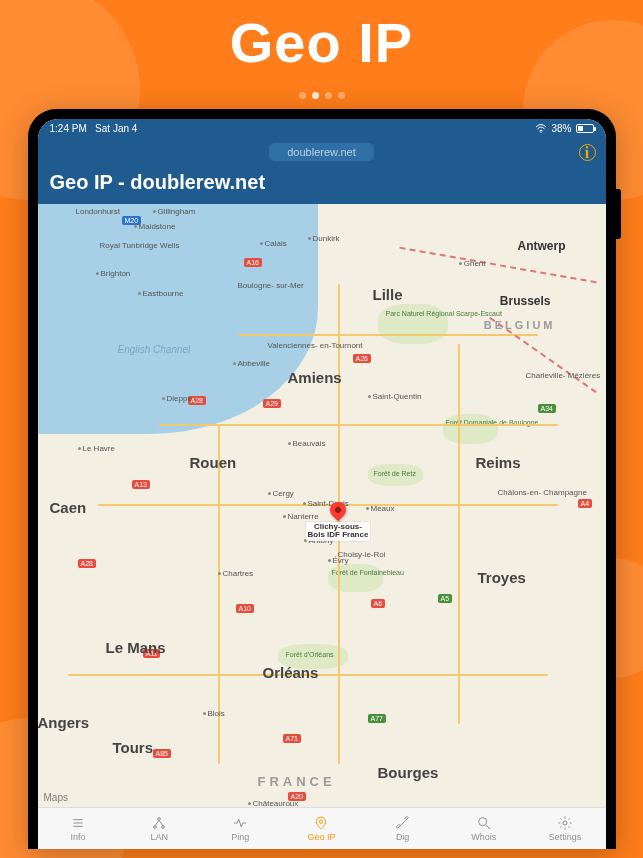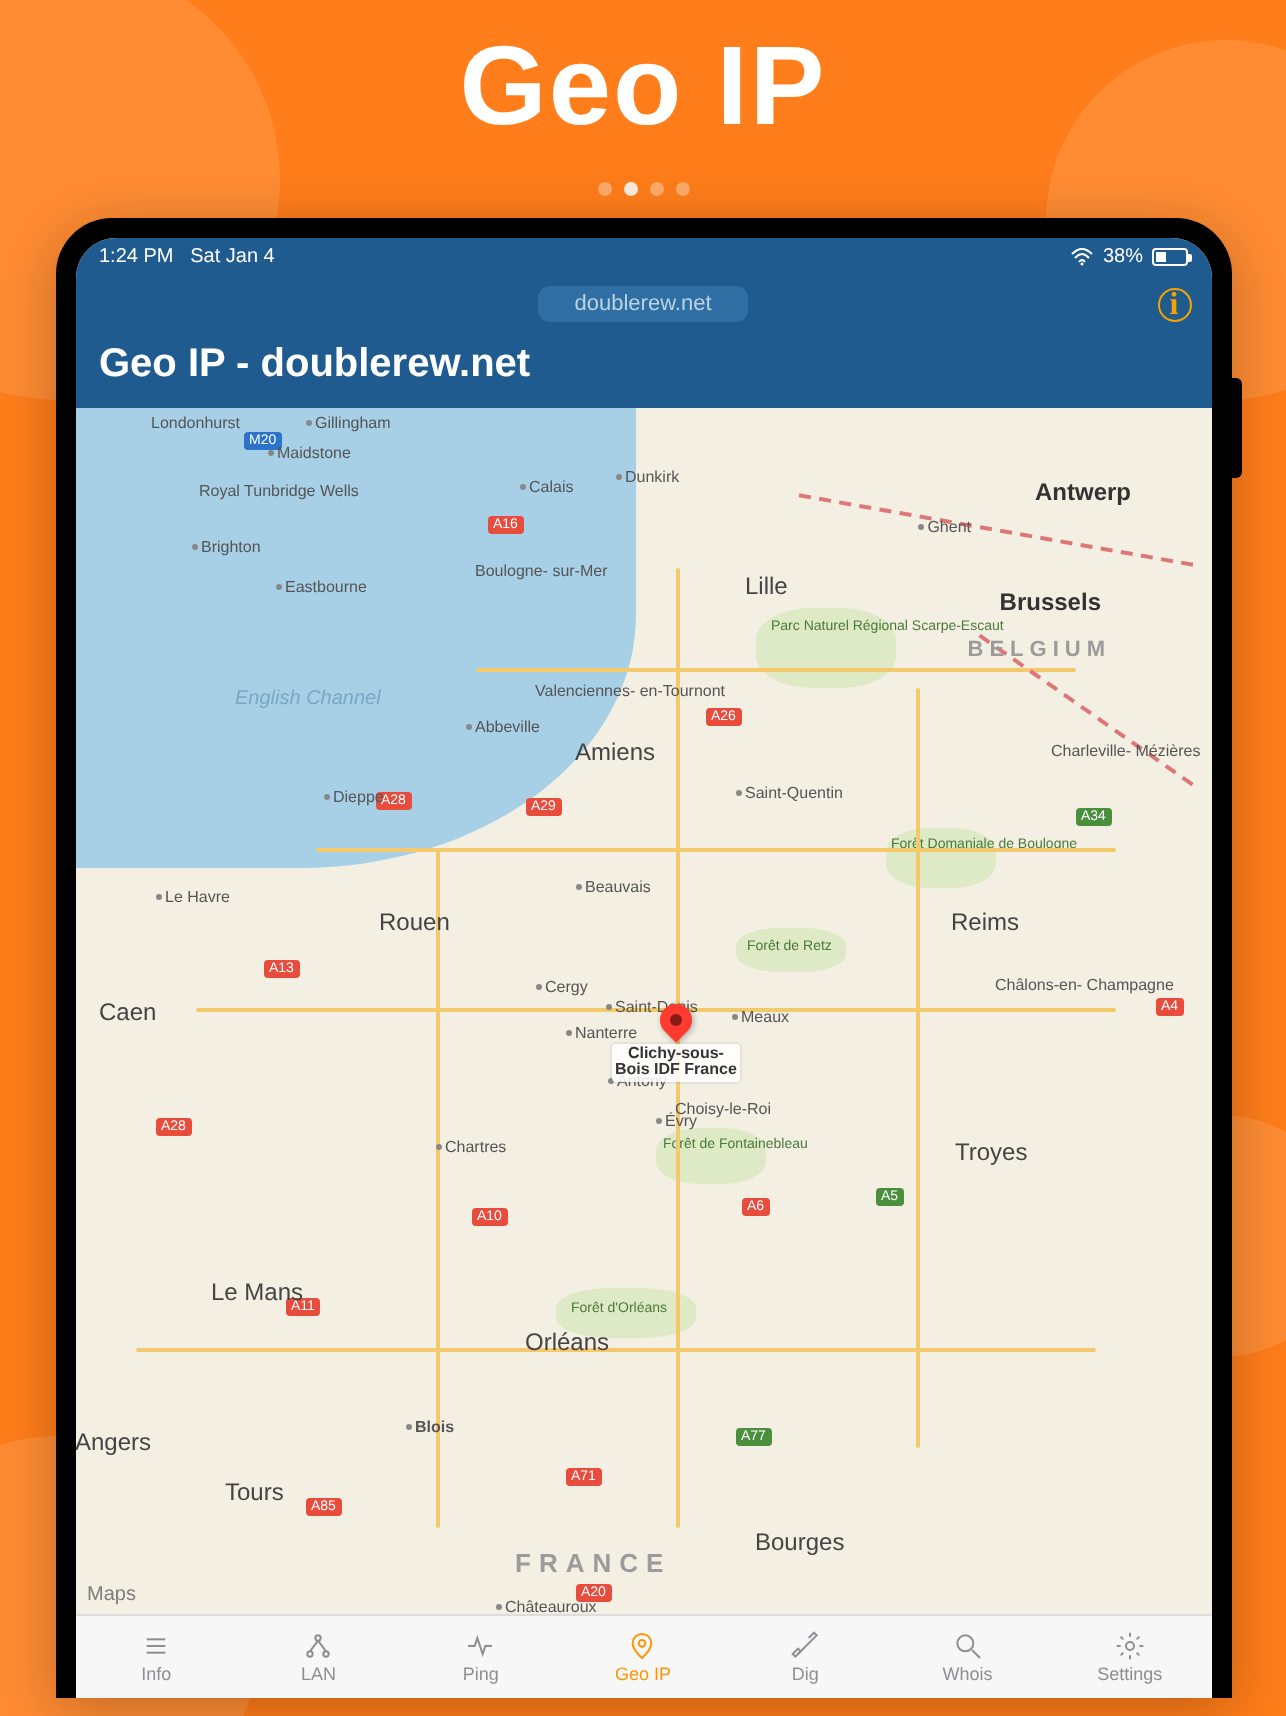--- a/index.html
+++ b/index.html
@@ -64,21 +64,21 @@
 
   .road { position:absolute; background:#f3c96b; height:2px; border-radius:2px; }
   .road.v { width:2px; height:auto; }
   .border { position:absolute; border-top:2px dashed #d77; }
 
   .pin { position:absolute; width:16px; height:16px; background:#ff3b30; border-radius:50% 50% 50% 0; transform: rotate(-45deg); left:292px; top:298px; box-shadow:0 1px 3px rgba(0,0,0,0.3);}
   .pin::after{ content:""; position:absolute; left:5px; top:5px; width:6px; height:6px; background:#8a1a14; border-radius:50%; }
   .pin-label { position:absolute; left:268px; top:318px; font-size:8px; font-weight:700; color:#333; background:rgba(255,255,255,0.85); padding:1px 2px; border-radius:2px; white-space:pre; text-align:center; line-height:1.05; box-shadow:0 0 0 1px rgba(0,0,0,0.05);}
   .city { position:absolute; font-size:8px; color:#555; }
   .city.big { font-size:12px; font-weight:600; color:#333; }
-  .city.mid { font-size:12px; color:#444; }
+  .city.mid { font-size:15px; color:#444;font-weight:bold; }
   .dot { display:inline-block; width:3px; height:3px; border-radius:50%; background:#888; margin-right:2px; vertical-align:middle;}
   .badge { position:absolute; font-size:7px; color:#fff; background:#e74c3c; padding:0 3px; border-radius:2px; line-height:1.3; }
   .badge.grn { background:#4a8f3c; }
   .badge.blu { background:#2b74c9; }
   .forest { position:absolute; background: #d8e7bd; border-radius:40%; opacity:0.8; }
   .park-lbl { position:absolute; font-size:7px; color:#4a7a3a; text-align:center; line-height:1.05; }
 
   
   .tabbar { height:42px; background:#f7f7f7; border-top:1px solid #ddd; display:flex; }
   .tab { flex:1; display:flex; flex-direction:column; align-items:center; justify-content:center; gap:1px; color:#8e8e93; font-size:9px; cursor:pointer; }
@@ -205,21 +205,21 @@
       <span class="city" style="left:245px; top:308px;"><span class="dot"></span><span>Nanterre</span></span>
       <span class="city" style="left:328px; top:300px;"><span class="dot"></span><span>Meaux</span></span>
       <span class="city" style="left:266px; top:332px;"><span class="dot"></span><span>Antony</span></span>
       <span class="city" style="left:300px; top:335px;margin-top:11px;">Choisy-le-Roi</span>
       <span class="city" style="left:290px; top:352px;text-align:right;"><span class="dot"></span><span>Évry</span></span>
       <span class="city" style="left:180px; top:365px;"><span class="dot"></span><span>Chartres</span></span>
       <span class="city mid" style="left:225px; top:460px;">Orléans</span>
       <span class="city mid" style="left:68px; top:435px;">Le Mans</span>
       <span class="city mid" style="left:75px; top:535px;">Tours</span>
       <span class="city mid" style="left:0px; top:510px;">Angers</span>
-      <span class="city" style="left:165px; top:505px;font-weight:bold;"><span class="dot"></span><span>Blois</span></span>
+      <span class="city" style="left:165px; top:505px;"><span class="dot"></span><span>Blois</span></span>
       <span class="city" style="left:210px; top:595px;"><span class="dot"></span><span>Châteauroux</span></span>
       <span class="city mid" style="left:340px; top:560px;">Bourges</span>
       <span class="city mid" style="left:438px; top:250px;">Reims</span>
       <span class="city mid" style="left:440px; top:365px;">Troyes</span>
       <span class="city" style="left:460px; top:285px; line-height:1;">Châlons-en-
 Champagne</span>
       <span class="city" style="left:488px; top:168px; line-height:1;">Charleville-
 Mézières</span>
       <span class="city" style="left:230px; top:138px; line-height:1;text-align:center;">Valenciennes-
 en-Tournont</span>

